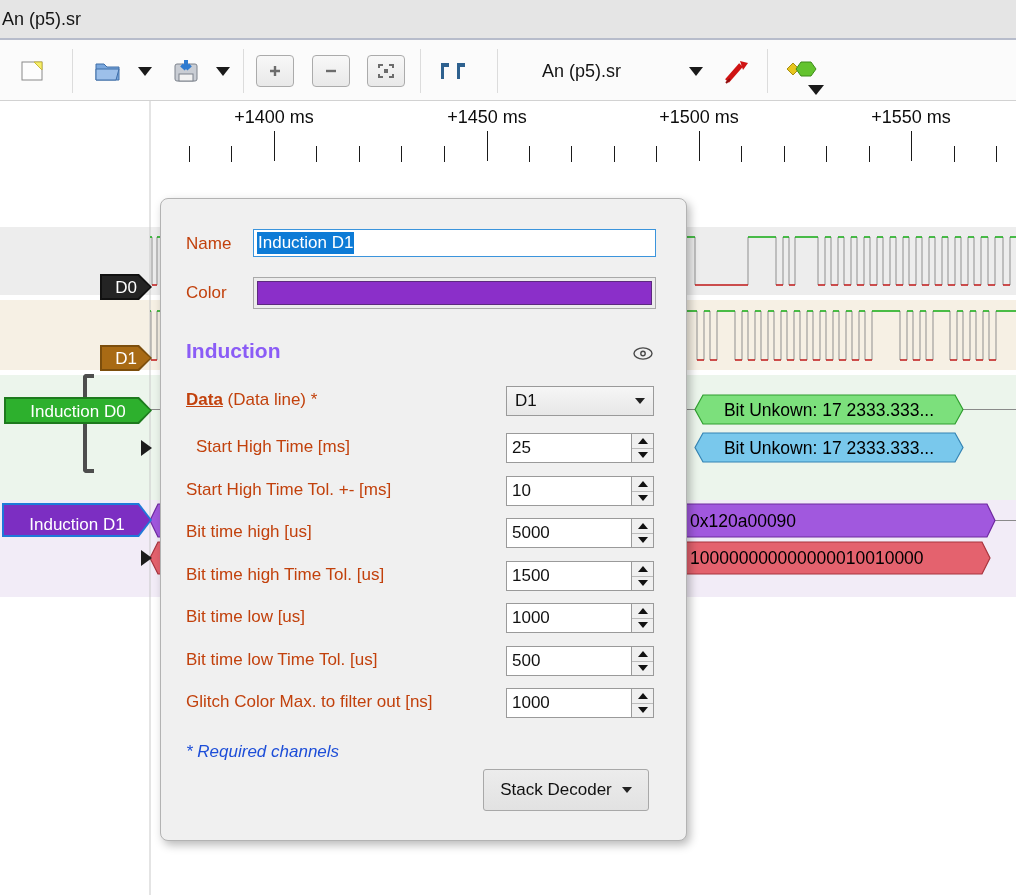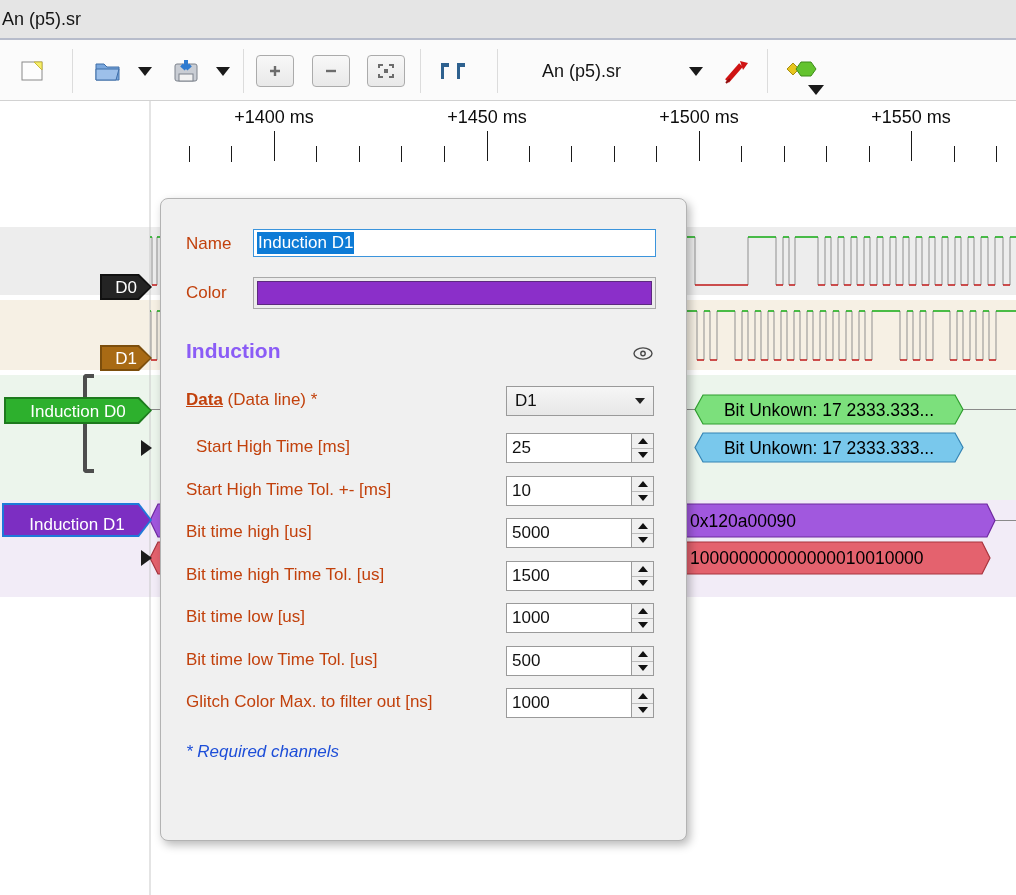--- a/index.html
+++ b/index.html
@@ -351,13 +351,17 @@
           </div>
         <div>
             <span class="tri-dn"></span>
           </div>
       </span>
       </div>
     </div>
 
   <div id="requiredNote">* Required channels</div>
 
+  <div id="stackBtn">
+    <span>Stack Decoder</span>
+    <span class="arr"></span>
+  </div>
 </div>
 
 </body></html>

